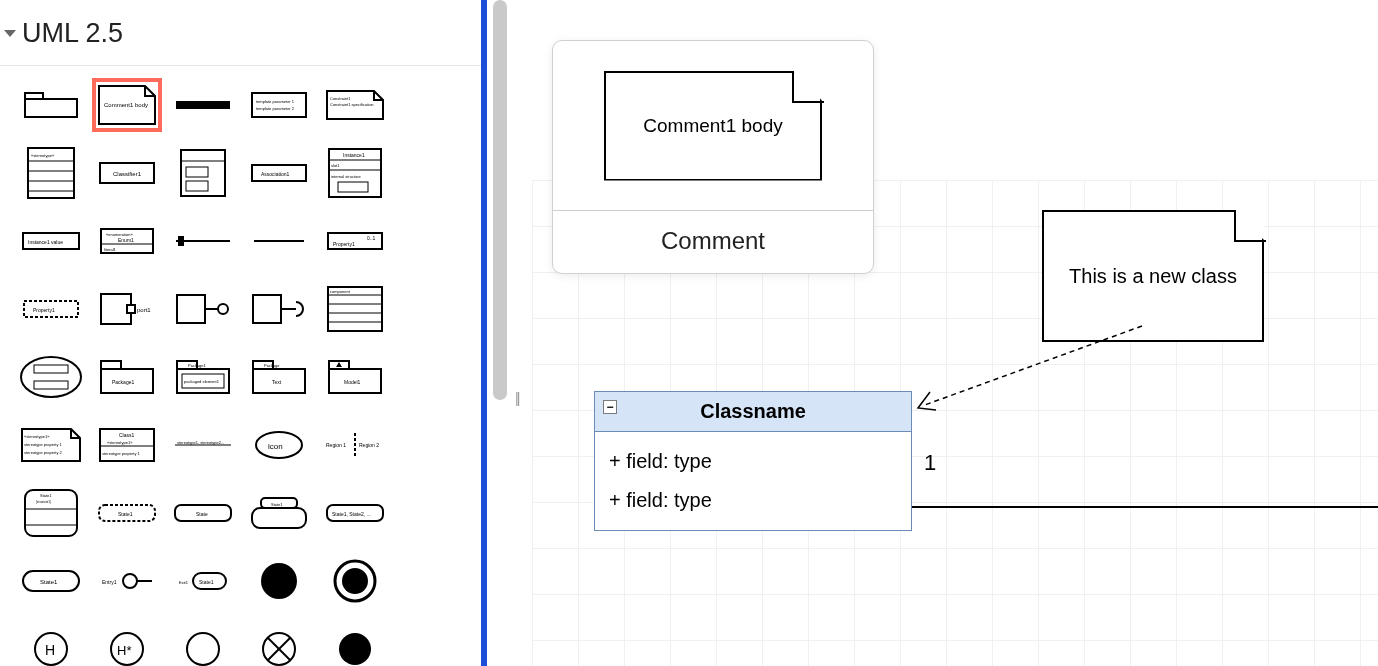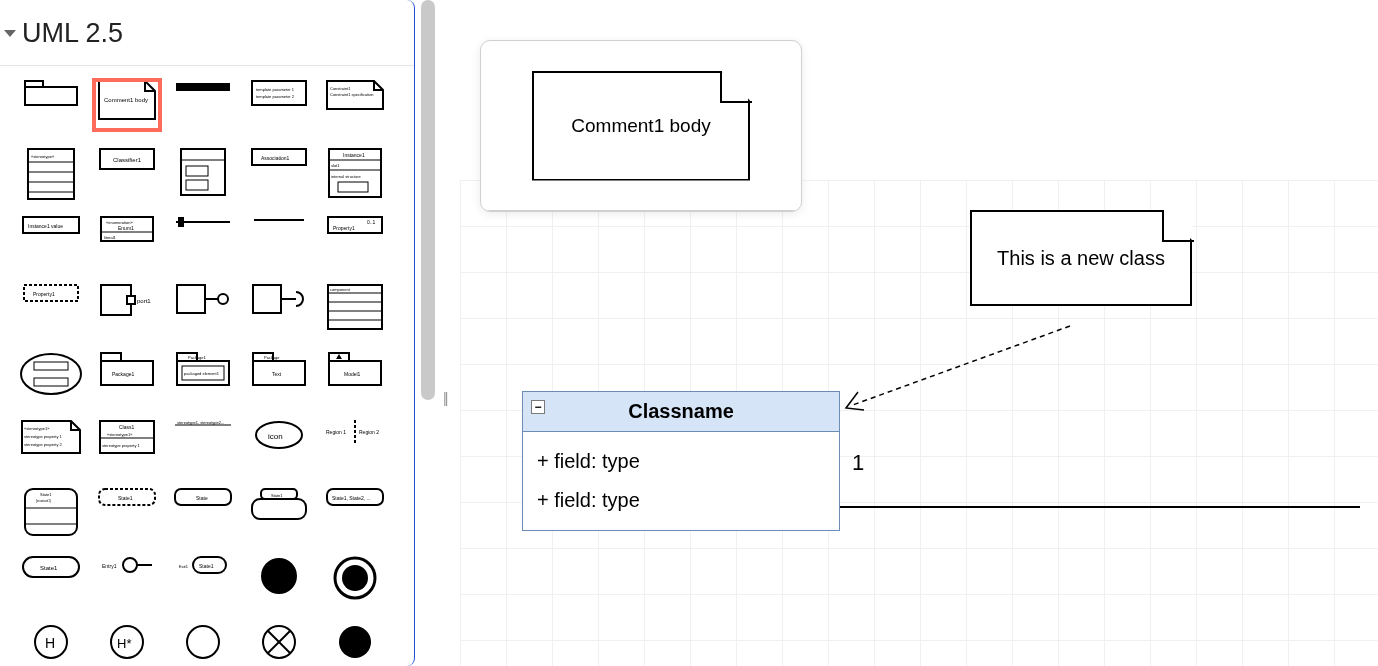--- a/index.html
+++ b/index.html
@@ -7,27 +7,26 @@
     font-family: -apple-system, BlinkMacSystemFont, "Segoe UI", Helvetica, Arial, sans-serif;
     background: #fff;
     width: 1378px;
     height: 666px;
     overflow: hidden;
     display: flex;
   }
 
   
   .sidebar {
-    width: 415px;
+    width: 487px;
     height: 100%;
-    border-right: 1px solid #1d4ed8;
+    border-right: 6px solid #1d4ed8;
     overflow: hidden;
     position: relative;
     background: #fff;
-    border-radius: 8px;
   }
   .palette-header {
     display: flex;
     align-items: center;
     gap: 6px;
     padding: 18px 10px 16px 4px;
     border-bottom: 1px solid #e5e5e5;
   }
   .caret {
     width: 0; height: 0;
@@ -44,21 +43,21 @@
     padding: 14px 18px 0 18px;
     display: grid;
     grid-template-columns: repeat(5, 66px);
     column-gap: 10px;
     row-gap: 18px;
   }
   .shape-cell {
     width: 66px;
     height: 50px;
     display: flex;
-    align-items: flex-start;
+    align-items: center;
     justify-content: center;
     cursor: pointer;
   }
   .shape-cell.selected {
     outline: 4px solid #ff6b5b;
     outline-offset: -2px;
     background: #fff;
   }
   .shape-cell svg { display:block; }
 
@@ -138,21 +137,21 @@
     padding: 16px 0 18px 0;
     color: #222;
   }
 
   
   .note-shape {
     position: absolute;
     left: 510px;
     top: 210px;
     width: 222px;
-    height: 96px;
+    height: 132px;
     background: #fff;
   }
   .note-body {
     position: absolute;
     inset: 0;
     border: 2px solid #000;
     clip-path: polygon(0 0, calc(100% - 30px) 0, 100% 30px, 100% 100%, 0 100%);
     background: #fff;
     display: flex;
     align-items: center;
@@ -600,20 +599,21 @@
 
   <div class="tooltip-card">
     <div class="tooltip-preview">
       <div class="mini-note">
         <div class="note-body">
             <span>Comment1 body</span>
           </div>
         <div class="note-fold"></div>
       </div>
     </div>
+    <div class="tooltip-label">Comment</div>
   </div>
 
   <div class="note-shape">
     <div class="note-body">
         <span>This is a new class</span>
       </div>
     <div class="note-fold"></div>
   </div>
 
   <svg class="connector" width="240" height="100">

